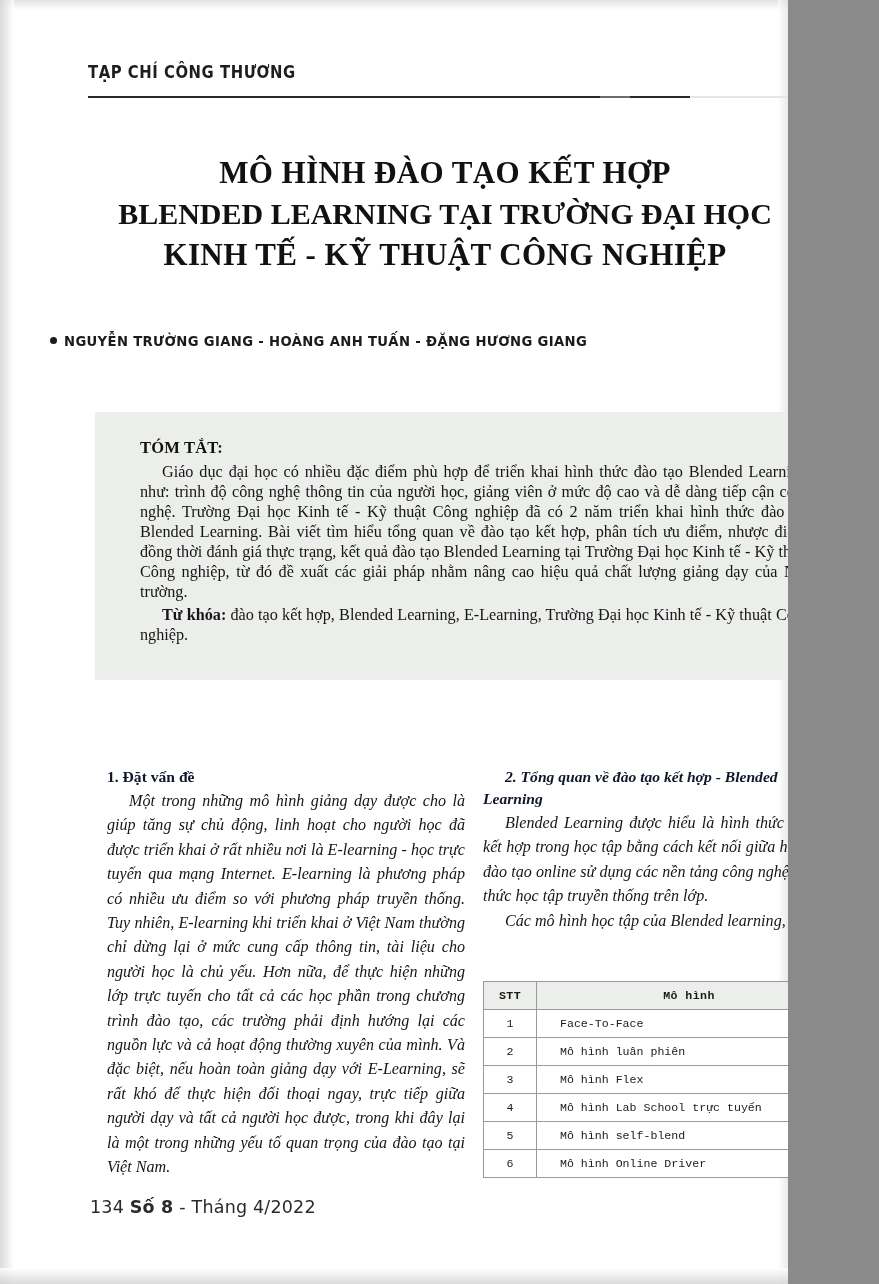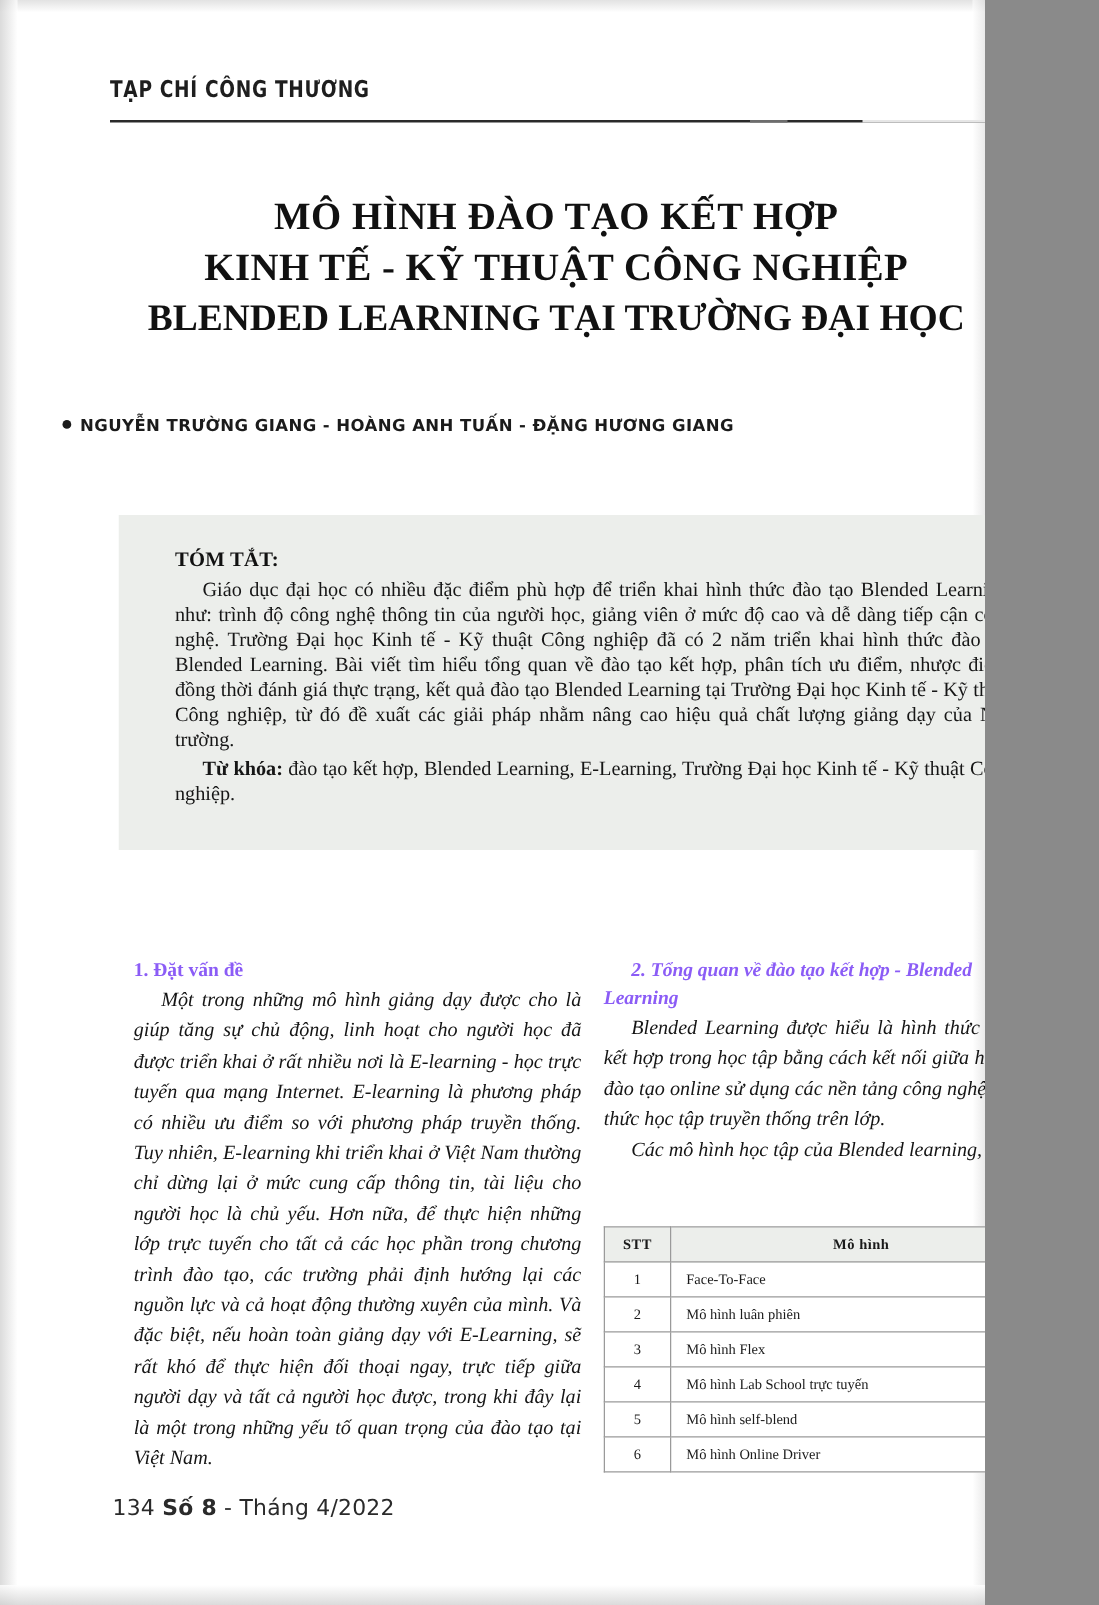--- a/index.html
+++ b/index.html
@@ -146,21 +146,21 @@
   }
   .col-left  { left: 107px; }
   .col-right { left: 483px; }
 
   .sec-head {
     font-family: "Liberation Serif", serif;
     font-weight: 700;
     font-size: 15.6px;
     line-height: 22px;
     margin: 0 0 1px 0;
-    color: #8b5cf6;
+    color: #0f172a;
   }
   .sec-head.indented { text-indent: 22px; font-style: italic; }
   .body-p {
     font-family: "Liberation Serif", serif;
     font-size: 16.1px;
     line-height: 24.4px;
     text-align: justify;
     text-indent: 22px;
     margin: 0;
     color: #151515;
@@ -168,21 +168,21 @@
   }
   .body-p + .body-p { margin-top: 0px; }
 
   
   .models-table {
     position: absolute;
     left: 483px;
     top: 981px;
     width: 359px;
     border-collapse: collapse;
-    font-family: Liberation Serif, serif;
+    font-family: Liberation Mono, monospace;
     background: #fff;
   }
   .models-table th,
   .models-table td {
     border: 1px solid #9a9a9a;
     font-size: 11.6px;
     color: #1a1a1a;
     padding: 0;
     height: 27px;
     vertical-align: middle;
@@ -191,21 +191,21 @@
     background: #eceeeb;
     font-weight: 600;
     text-align: center;
     letter-spacing: .4px;
   }
   .models-table td.c-stt {
     width: 52px;
     text-align: center;
   }
   .models-table td.c-name {
-    padding-left: 12px;
+    padding-left: 23px;
     text-align: left;
   }
   .models-table th.h-stt { width: 52px; }
 
   
   .footer {
     position: absolute;
     left: 90px;
     top: 1197px;
     font-family: "DejaVu Sans", sans-serif;
@@ -230,22 +230,22 @@
 
   <div class="masthead">
     <div class="masthead-title">TẠP CHÍ CÔNG THƯƠNG</div>
   </div>
   <div class="masthead-rule"></div>
   <div class="masthead-rule seg2"></div>
   <div class="masthead-rule seg3"></div>
 
   <div class="title-block">
     <div class="title-line l1">MÔ HÌNH ĐÀO TẠO KẾT HỢP</div>
+    <div class="title-line l2">BLENDED LEARNING TẠI TRƯỜNG ĐẠI HỌC</div>
     <div class="title-line l3">KINH TẾ - KỸ THUẬT CÔNG NGHIỆP</div>
-    <div class="title-line l2">BLENDED LEARNING TẠI TRƯỜNG ĐẠI HỌC</div>
   </div>
 
   <div class="authors">
     <span class="bullet"></span><span>NGUYỄN TRƯỜNG GIANG - HOÀNG ANH TUẤN - ĐẶNG HƯƠNG GIANG</span>
   </div>
 
   <div class="abstract-box">
     <div class="abstract-heading">TÓM TẮT:</div>
     <p class="abstract-p">Giáo dục đại học có nhiều đặc điểm phù hợp để triển khai hình thức đào tạo Blended Learning, như: trình độ công nghệ thông tin của người học, giảng viên ở mức độ cao và dễ dàng tiếp cận công nghệ. Trường Đại học Kinh tế - Kỹ thuật Công nghiệp đã có 2 năm triển khai hình thức đào tạo Blended Learning. Bài viết tìm hiểu tổng quan về đào tạo kết hợp, phân tích ưu điểm, nhược điểm, đồng thời đánh giá thực trạng, kết quả đào tạo Blended Learning tại Trường Đại học Kinh tế - Kỹ thuật Công nghiệp, từ đó đề xuất các giải pháp nhằm nâng cao hiệu quả chất lượng giảng dạy của Nhà trường.</p>
     <p class="abstract-p"><span class="kw-label">Từ khóa:</span><span> đào tạo kết hợp, Blended Learning, E-Learning, Trường Đại học Kinh tế - Kỹ thuật Công nghiệp.</span></p>

